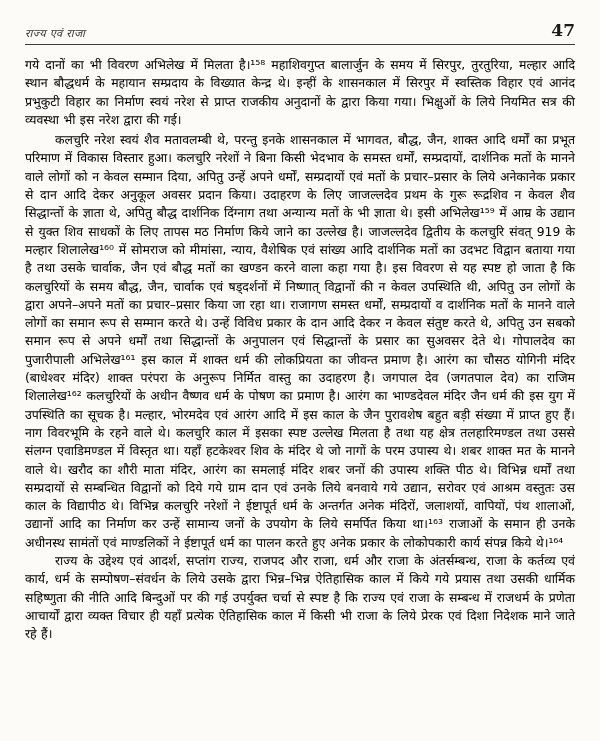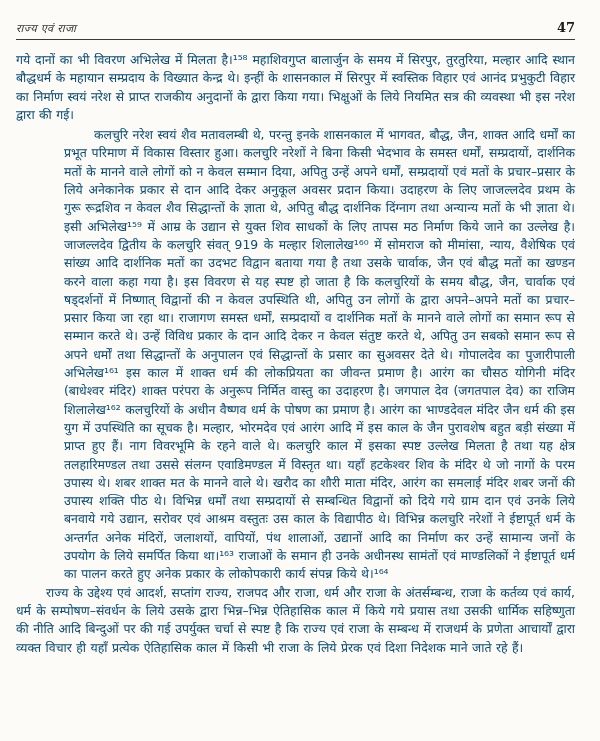--- a/index.html
+++ b/index.html
@@ -10,61 +10,60 @@
     width: 600px;
     height: 741px;
     background: #fbfaf6;
     overflow: hidden;
     font-family: "DejaVu Sans", sans-serif;
   }
   .page {
     box-sizing: border-box;
     width: 600px;
     height: 741px;
-    padding: 20px 25px 14px 16px;
+    padding: 20px 25px 14px 25px;
     background: #fcfbf8;
     color: #1e1e1e;
   }
   .page-header {
     display: flex;
     justify-content: space-between;
     align-items: flex-end;
     border-bottom: 1.5px solid #3a3a3a;
     padding-bottom: 4px;
   }
   .running-title {
     font-family: "DejaVu Serif", "Liberation Serif", serif;
     font-style: italic;
     font-size: 11px;
     color: #333333;
     letter-spacing: 0.3px;
   }
   .page-number {
     font-family: "DejaVu Serif", "Liberation Serif", serif;
     font-weight: bold;
-    font-size: 13px;
+    font-size: 17px;
     color: #1a1a1a;
   }
   .body-text {
     margin-top: 11px;
   }
   .body-text p {
     margin: 0;
     font-size: 12.4px;
     line-height: 18.3px;
     text-align: justify;
-    color: #0c4a6e;
+    color: #000000;
     word-spacing: 0.5px;
   }
   .body-text p.indent {
     text-indent: 30px;
   }
   .body-text p + p.para-2 {
     margin-top: 2px;
-    margin-left: 48px;
   }
   .body-text p + p.para-3 {
     margin-top: 0;
   }
 </style>
 </head>
 <body>
 
 <div class="page">
 

